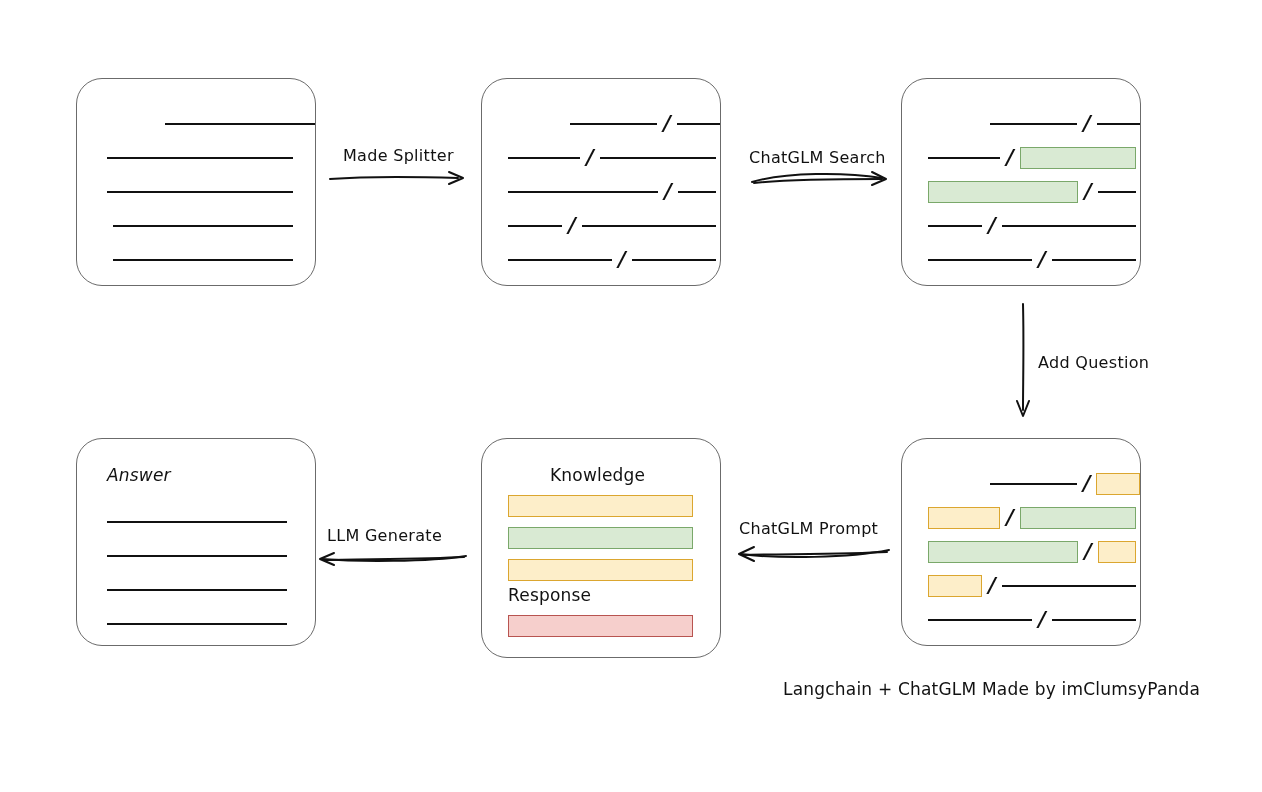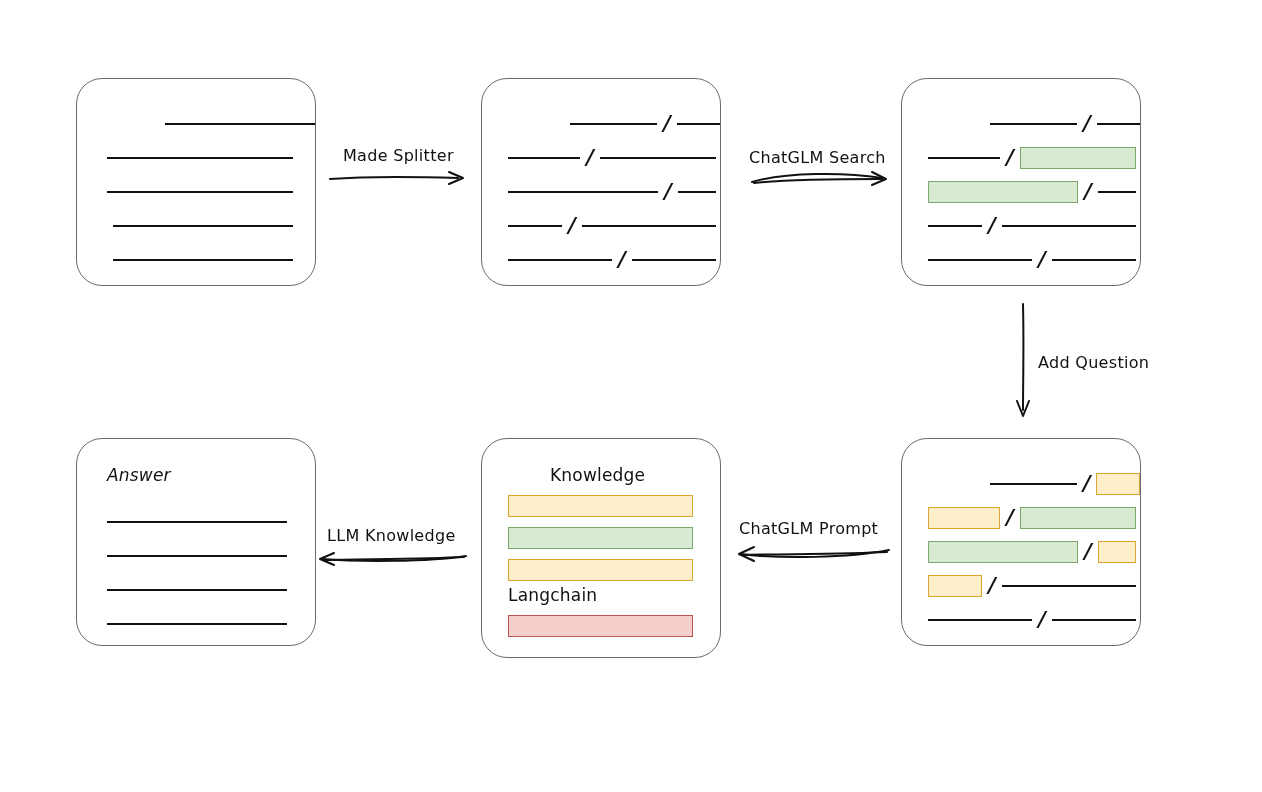--- a/index.html
+++ b/index.html
@@ -230,35 +230,35 @@
         </div>
         <div class="row" style="top: 140px; padding-left: 30px;">
           <span class="seg" style="width: 180px;"></span>
         </div>
         <div class="row" style="top: 174px; padding-left: 30px;">
           <span class="seg" style="width: 180px;"></span>
         </div>
       </div>
   </div>
 
-  <div class="edge-label" style="left:327px; top:526px;">LLM Knowledge</div>
+  <div class="edge-label" style="left:327px; top:526px;">LLM Generate</div>
   <svg class="arrow" style="left:318px; top:548px; width:148px; height:22px;" viewBox="0 0 148 22">
     <path d="M148,8 C110,14 40,14 4,11"></path>
     <path d="M146,9 C108,11 40,11 5,12"></path>
     <polyline class="head" points="16,5 2,11 16,17"></polyline>
   </svg>
 
   <div class="card" style="left:481px; top:438px; width:240px; height:220px;">
     <div class="card-label" style="left:28px; top:26px;margin-left:40px;">Knowledge</div>
     <div class="chips">
         <span class="chip yellow" style="position: absolute; left: 26px; top: 56px; width: 185px;"></span>
         <span class="chip green" style="position: absolute; left: 26px; top: 88px; width: 185px;"></span>
         <span class="chip yellow" style="position: absolute; left: 26px; top: 120px; width: 185px;"></span>
       </div>
-    <div class="card-label" style="left:26px; top:146px;">Langchain</div>
+    <div class="card-label" style="left:26px; top:146px;">Response</div>
     <div class="chips">
         <span class="chip red" style="position: absolute; left: 26px; top: 176px; width: 185px;"></span>
       </div>
   </div>
 
   <div class="edge-label" style="left:739px; top:519px;">ChatGLM Prompt</div>
   <svg class="arrow" style="left:737px; top:542px; width:152px; height:22px;" viewBox="0 0 152 22">
     <path d="M152,8 C112,16 42,17 4,12"></path>
     <path d="M150,10 C110,12 42,12 5,13"></path>
     <polyline class="head" points="17,5 2,12 17,19"></polyline>
@@ -287,14 +287,15 @@
           <span class="seg" style="width: 134px;"></span>
         </div>
         <div class="row" style="top: 170px; padding-left: 26px;">
           <span class="seg" style="width: 104px;"></span>
           <span class="slash">/</span>
           <span class="seg" style="width: 84px;"></span>
         </div>
       </div>
   </div>
 
+  <div class="footer" style="left:783px; top:679px;">Langchain + ChatGLM Made by imClumsyPanda</div>
 
 </div>
 
 </body></html>

